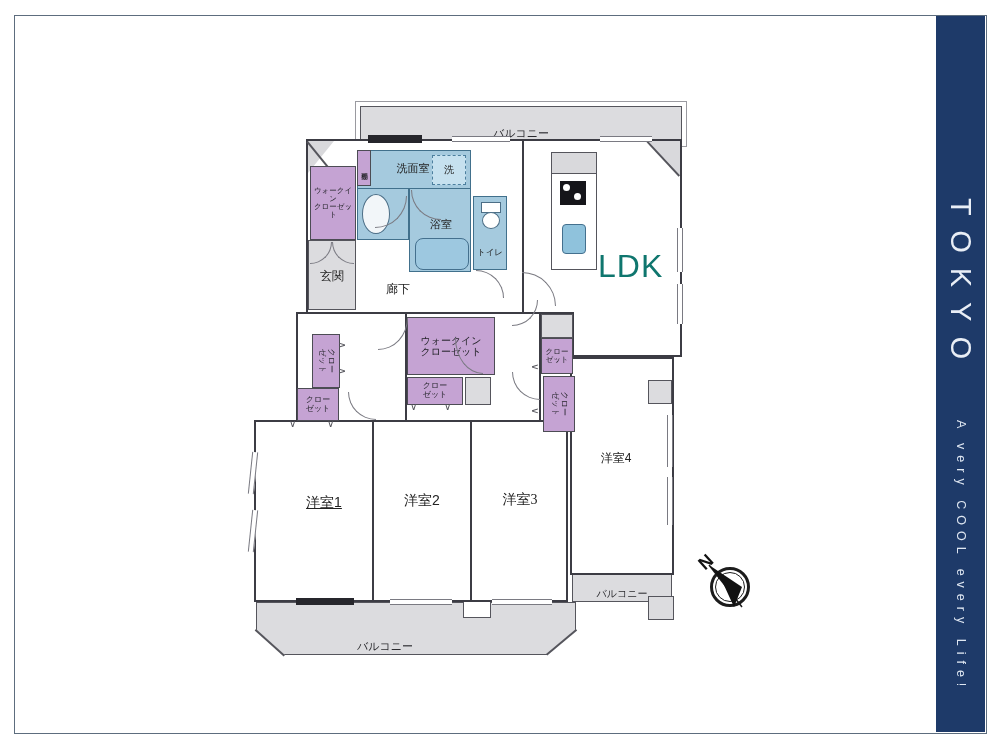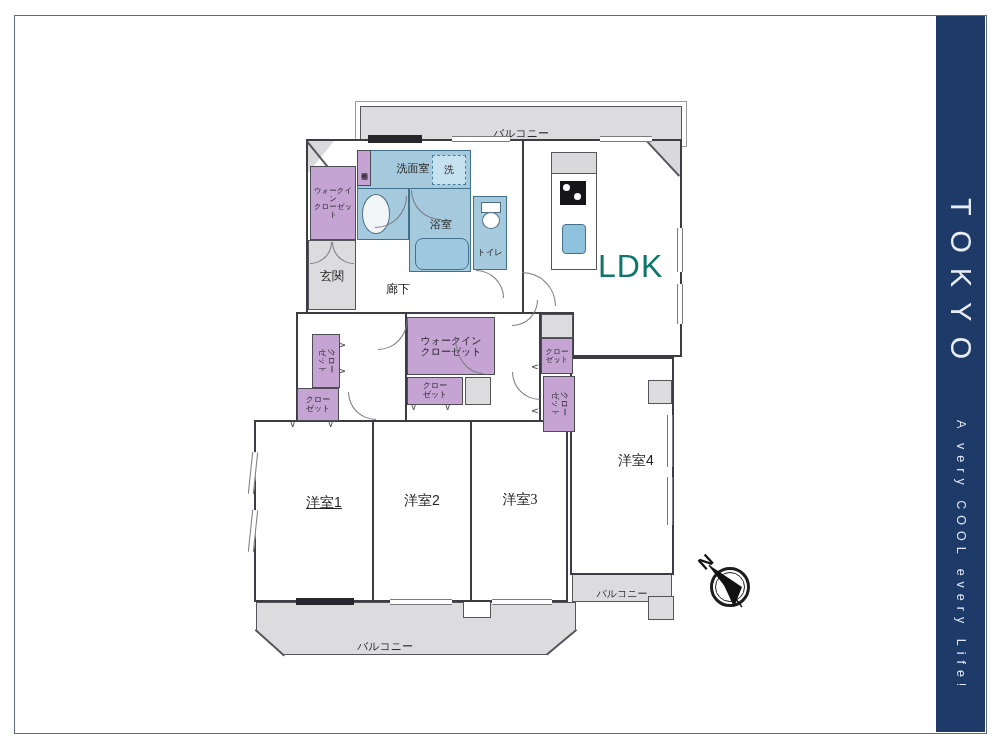--- a/index.html
+++ b/index.html
@@ -156,21 +156,21 @@
       <div>クロー</div>
       <div>ゼット</div>
     </div>
   </div>
 
   <div class="wall" style="left:372px;top:420px;width:2px;height:182px;"></div>
   <div class="wall" style="left:470px;top:420px;width:2px;height:182px;"></div>
   <div class="lbl" style="left:292px;top:494px;width:64px;font-size:14px;text-decoration:underline;">洋室1</div>
   <div class="lbl" style="left:390px;top:492px;width:64px;font-size:14px;">洋室2</div>
   <div class="lbl" style="left:488px;top:492px;width:64px;font-size:14px;font-family:Liberation Serif, serif;">洋室3</div>
-  <div class="lbl" style="left:604px;top:452px;width:64px;font-size:14px;">洋室4</div>
+  <div class="lbl" style="left:584px;top:452px;width:64px;font-size:12px;">洋室4</div>
 
   <div class="wind" style="left:368px;top:135px;width:54px;height:8px;"></div>
   <div class="winw" style="left:452px;top:136px;width:58px;height:6px;"></div>
   <div class="winw" style="left:600px;top:136px;width:52px;height:6px;"></div>
   <div class="winv" style="left:677px;top:228px;width:6px;height:44px;"></div>
   <div class="winv" style="left:677px;top:284px;width:6px;height:40px;"></div>
   <div class="winv" style="left:667px;top:415px;width:6px;height:52px;"></div>
   <div class="winv" style="left:667px;top:477px;width:6px;height:48px;"></div>
   <div class="wind" style="left:296px;top:598px;width:58px;height:7px;"></div>
   <div class="winw" style="left:390px;top:599px;width:62px;height:6px;"></div>

